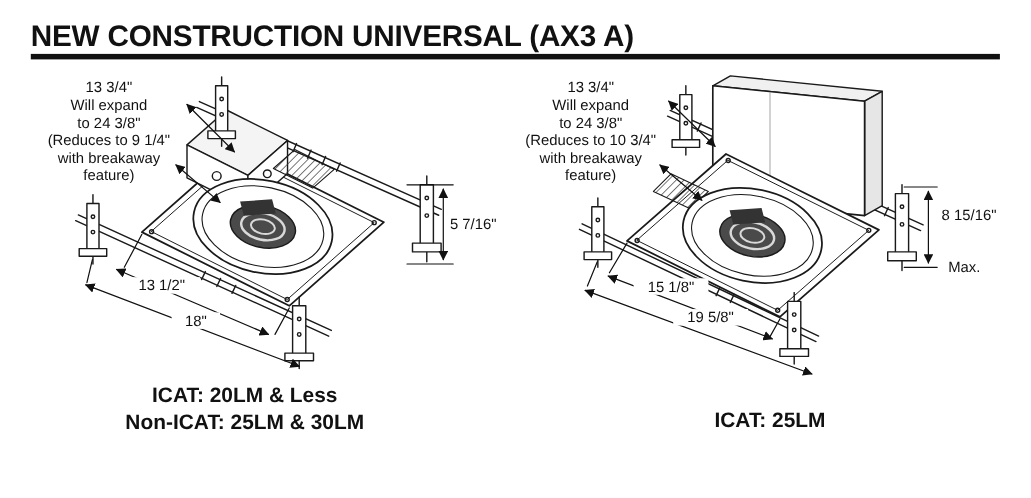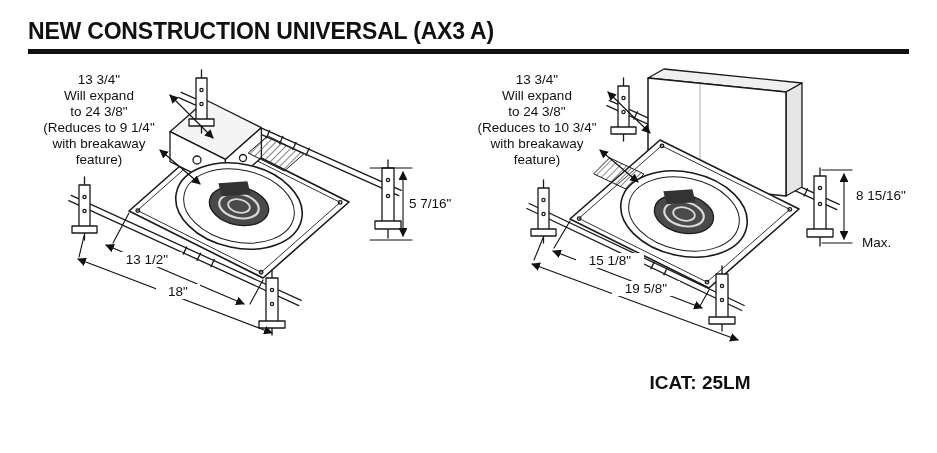--- a/index.html
+++ b/index.html
@@ -3,21 +3,21 @@
 <meta charset="utf-8">
 <style>
   * { margin:0; padding:0; box-sizing:border-box; }
   html,body { background:#fff; }
   body {
     width:937px; height:453px; position:relative; overflow:hidden;
     font-family:"Liberation Sans", sans-serif; color:#111;
   }
   .title {
     position:absolute; left:28px; top:18px;
-    font-size:23px; font-weight:bold; letter-spacing:-0.2px; white-space:nowrap;
+    font-size:27px; font-weight:bold; letter-spacing:-0.2px; white-space:nowrap;
   }
   .title-rule { position:absolute; left:28px; top:49px; width:881px; height:5px; background:#111; }
   svg.drawing { position:absolute; left:0; top:0; }
   .note {
     position:absolute; text-align:center; font-size:13.5px; line-height:16px; color:#111;
   }
   .note span { display:block; }
   .note-left  { left:25px;  top:72px; width:148px; }
   .note-right { left:463px; top:72px; width:148px; }
   .dim-label {
@@ -236,20 +236,22 @@
     <span>(Reduces to 9 1/4"</span>
     <span>with breakaway</span>
     <span>feature)</span>
   </div>
 
   <div class="dim-label" style="left:407px; top:196px;">5 7/16"</div>
   <div class="dim-label center" style="left:112px; top:252px; width:70px;">13 1/2"</div>
   <div class="dim-label center" style="left:156px; top:284px; width:44px;">18"</div>
 
   <div class="caption caption-left">
+    <div>ICAT: 20LM &amp; Less</div>
+    <div>Non-ICAT: 25LM &amp; 30LM</div>
   </div>
 
   <div class="note note-right">
     <span>13 3/4"</span>
     <span>Will expand</span>
     <span>to 24 3/8"</span>
     <span>(Reduces to 10 3/4"</span>
     <span>with breakaway</span>
     <span>feature)</span>
   </div>

